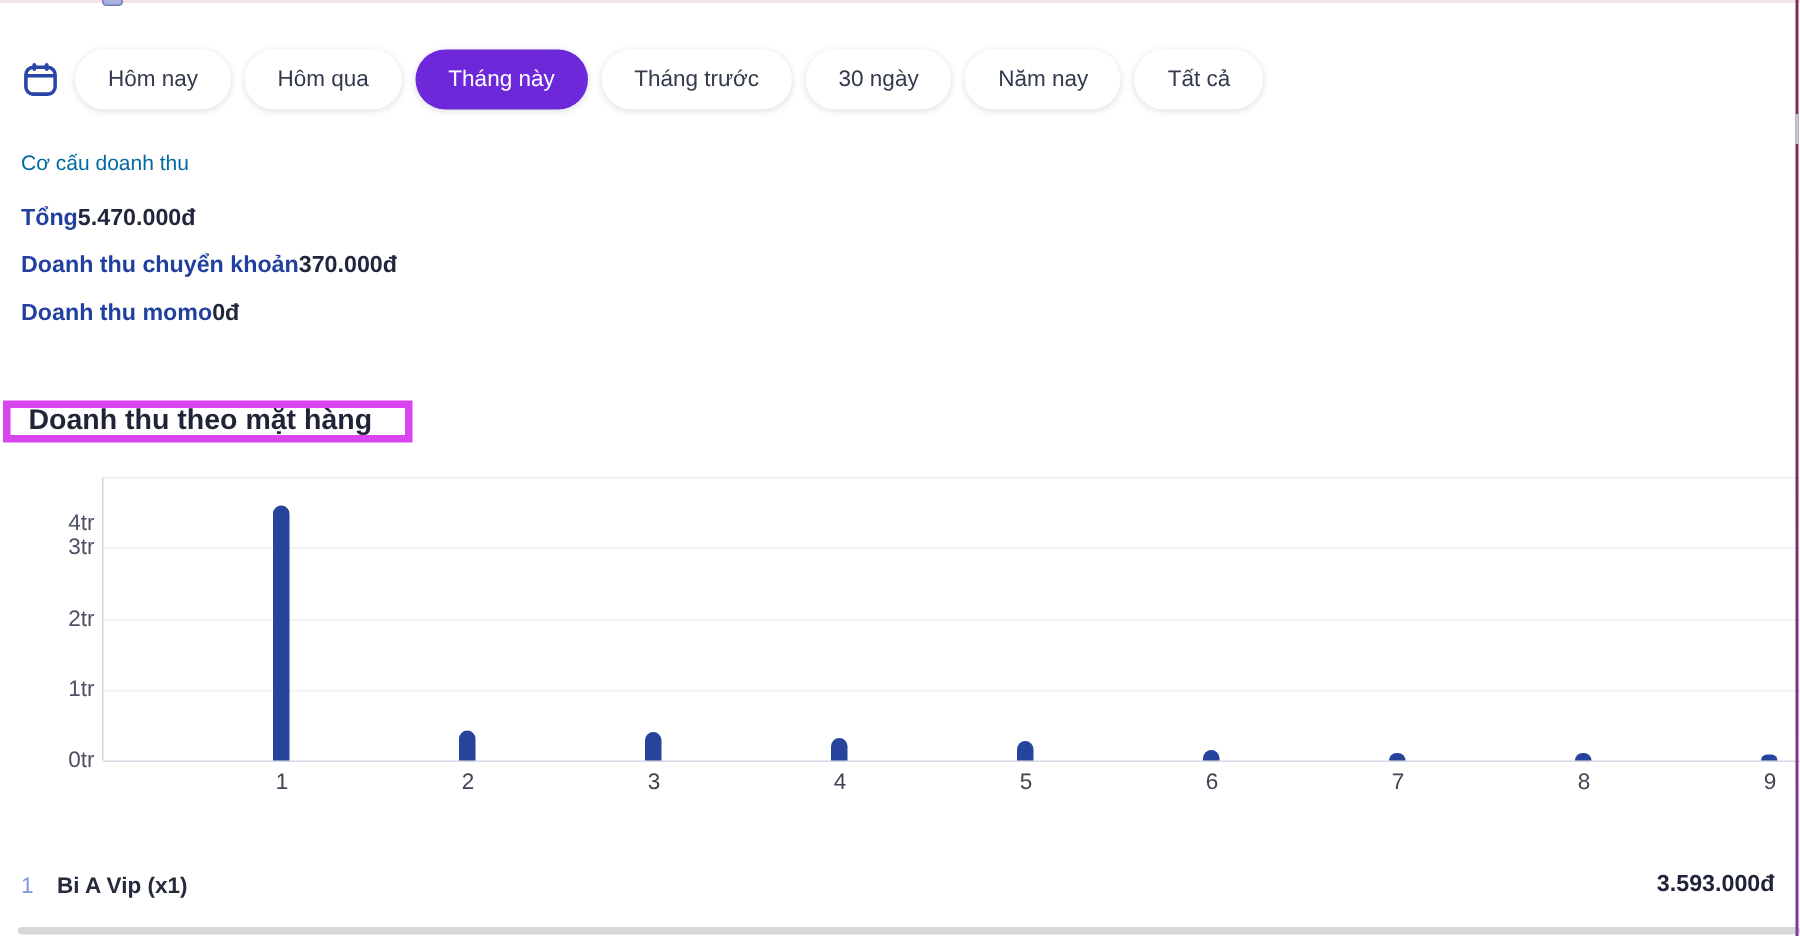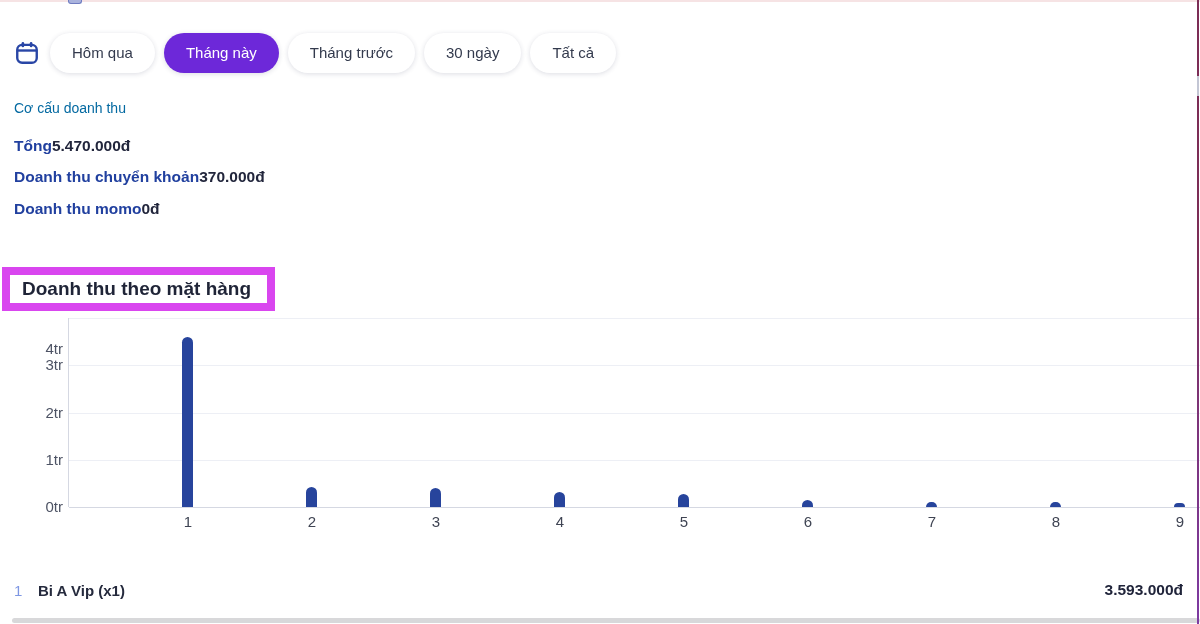--- a/index.html
+++ b/index.html
@@ -20,22 +20,22 @@
   .pill.selected { background:#6d28d9; color:#ffffff; }
 
   
   .section-title { position:absolute; top:100px; left:14px; font-size:14px; color:#0369a1; }
   .brows { position:absolute; top:130px; left:14px; right:17px; }
   .brow { display:flex; justify-content:flex-start; align-items:center; height:31.5px; }
   .blabel { color:#21409f; font-weight:bold; font-size:15.5px; }
   .bvalue { color:#22263c; font-weight:bold; font-size:15.5px; }
 
   
-  .annot-box { position:absolute; top:267px; left:2px; width:273px; height:44px;
-    border:8px solid #d946ef; display:flex; align-items:center; }
+  .annot-box { position:absolute; top:267px; left:2px; width:273px; height:28px;
+    border:5px solid #d946ef; display:flex; align-items:center; }
   .annot-box h2 { margin-left:12px; font-size:19px; color:#1f2437; font-weight:bold; white-space:nowrap; }
 
   
   .chart-layer { position:absolute; inset:0; }
   .gridline { position:absolute; height:1px; left:69px; width:1131px; background:#edeff5; }
   .gridline.zero { background:#d5d8e2; }
   .yaxis-line { position:absolute; left:68px; width:1px; background:#d5d8e2; }
   .ylab { position:absolute; left:0; width:63px; text-align:right; font-size:15px; color:#4d5364; }
   .bar { position:absolute; width:11px; background:#27449c; border-radius:6px 6px 0 0; }
   .xlab { position:absolute; width:40px; text-align:center; font-size:15px; color:#3f4453; top:513px; }
@@ -64,24 +64,26 @@
   <div class="filter-bar">
     <span class="cal-wrap">
       <svg viewBox="0 0 24 24" width="26" height="26">
         <rect x="3" y="4.5" width="18" height="16.5" rx="4.5" fill="none" stroke="#2946a6" stroke-width="2.2"></rect>
         <line x1="3.5" y1="9.7" x2="20.5" y2="9.7" stroke="#2946a6" stroke-width="2.2"></line>
         <line x1="8.2" y1="3" x2="8.2" y2="5.6" stroke="#2946a6" stroke-width="2.4" stroke-linecap="round"></line>
         <line x1="15.8" y1="3" x2="15.8" y2="5.6" stroke="#2946a6" stroke-width="2.4" stroke-linecap="round"></line>
       </svg>
     </span>
     <span style="display:flex" id="pills">
+        <button class="pill">Hôm nay</button>
         <button class="pill">Hôm qua</button>
         <button class="pill selected">Tháng này</button>
         <button class="pill">Tháng trước</button>
         <button class="pill">30 ngày</button>
+        <button class="pill">Năm nay</button>
         <button class="pill">Tất cả</button>
       </span>
   </div>
 
   <div class="section-title">Cơ cấu doanh thu</div>
 
   <div class="brows" id="brows">
       <div class="brow">
         <span class="blabel">Tổng</span>
         <span class="bvalue">5.470.000đ</span>

